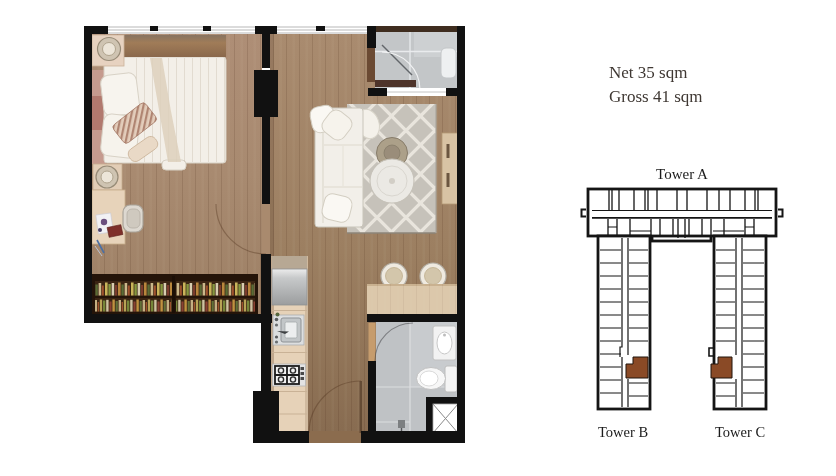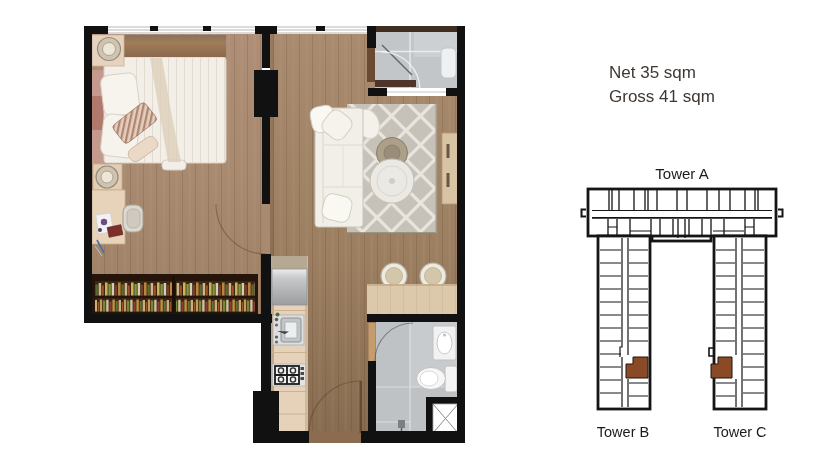--- a/index.html
+++ b/index.html
@@ -1,17 +1,17 @@
 <!DOCTYPE html>
 <html><head>
 <meta charset="utf-8">
 <style>
   html,body{margin:0;padding:0;background:#ffffff;}
   .page{position:relative;width:836px;height:476px;background:#ffffff;overflow:hidden;
-        font-family:Liberation Sans, sans-serif;}
+        font-family:Liberation Serif, serif;}
   svg{position:absolute;left:0;top:0;}
 </style>
 </head>
 <body>
 <div class="page">
 <svg width="836" height="476" viewBox="0 0 836 476">
 <defs>
   <linearGradient id="hallgrad" x1="0" y1="0" x2="0" y2="1">
     <stop offset="0" stop-color="#a98b6f"></stop>
     <stop offset="0.55" stop-color="#9c7f61"></stop>

